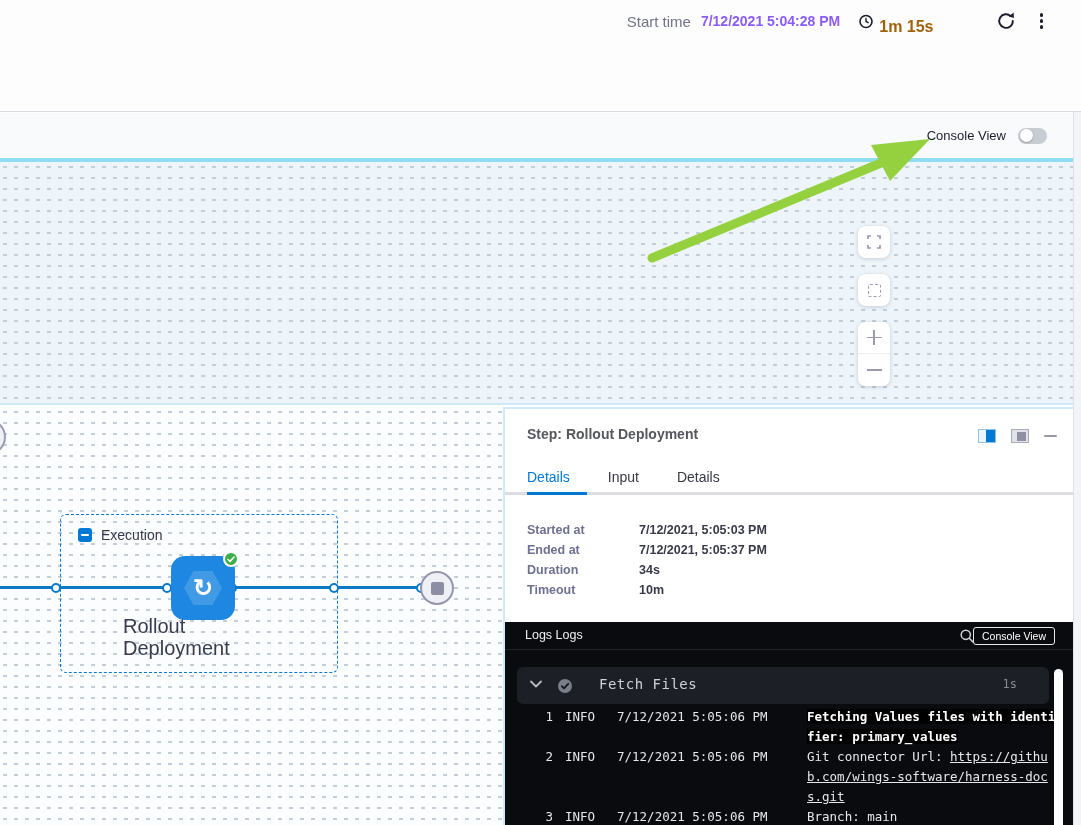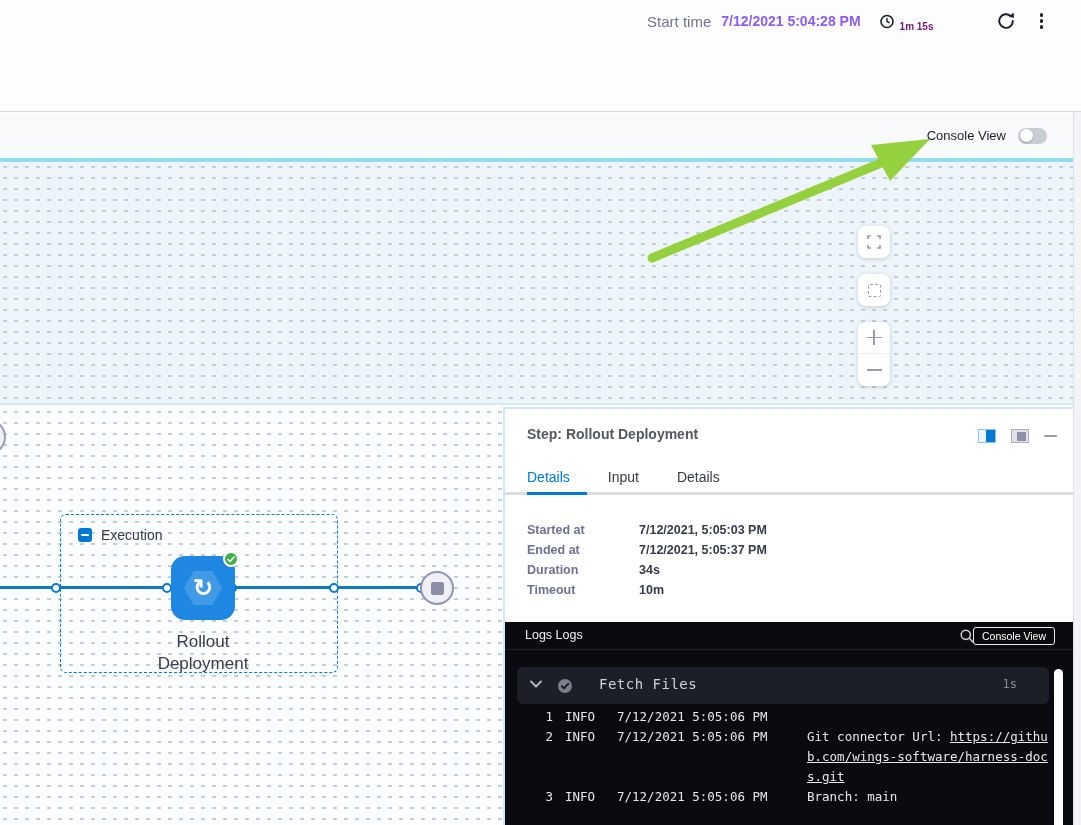--- a/index.html
+++ b/index.html
@@ -6,21 +6,21 @@
   html,body { background:#fff; }
   body { font-family:"Liberation Sans", sans-serif; }
   #root { position:relative; width:1081px; height:825px; overflow:hidden; background:#fff; }
 
   
   .header { position:absolute; left:0; top:0; width:1081px; height:112px; background:#fdfdfe; border-bottom:1px solid #d8d9df; }
   .hdr-right { position:absolute; right:36px; top:8px; height:26px; display:flex; align-items:center; }
   .start-label { font-size:15px; color:#71738c; margin-right:10px; }
   .start-value { font-size:14px; font-weight:600; color:#8b5cf6; margin-right:18px; }
   .clock-ic { width:16px; height:16px; margin-right:5px; }
-  .elapsed { font-size:10px; font-weight:600; color:#701a75;margin-top:11px; }
+  .elapsed { font-size:16px; font-weight:600; color:#a16207;margin-top:11px; }
   .refresh-btn { width:20px; height:20px; margin-left:62px; cursor:pointer; }
   .kebab { display:flex; flex-direction:column; gap:2.5px; margin-left:22px; padding:2px; cursor:pointer; }
   .kebab i { width:3.5px; height:3.5px; border-radius:50%; background:#1b1c2c; }
 
   
   .subbar { position:absolute; left:0; top:113px; width:1081px; height:45px; background:#f8fafb; }
   .subbar-right { position:absolute; right:34px; top:0; height:45px; display:flex; align-items:center; }
   .cv-label { font-size:13px; font-weight:500; color:#1b1c2c; margin-right:12px; }
   .toggle { position:relative; width:29px; height:16px; border-radius:8px; background:#c8cdd4; cursor:pointer; }
   .toggle .knob { position:absolute; left:1.5px; top:1.5px; width:13px; height:13px; border-radius:50%; background:#fff; box-shadow:0 1px 2px rgba(0,0,0,.25); }
@@ -52,21 +52,21 @@
   .port { position:absolute; top:176px; width:10px; height:10px; border-radius:50%; background:#fff; border:2px solid #0c79c6; }
   .exec-group { position:absolute; left:60px; top:107px; width:278px; height:159px; border:1px dashed #0b78cf; border-radius:6px; }
   .exec-hdr { position:absolute; left:17px; top:12px; display:flex; align-items:center; cursor:pointer; }
   .minusbox { width:14px; height:14px; border-radius:3px; background:#0278d5; position:relative; }
   .minusbox::after { content:""; position:absolute; left:3px; top:6px; width:8px; height:2px; background:#fff; border-radius:1px; }
   .exec-label { margin-left:9px; font-size:14px; color:#37384a; }
   .step-node { position:absolute; left:171px; top:149px; width:64px; height:64px; border-radius:14px; background:#1d87e2; cursor:pointer; }
   .hexa { position:absolute; left:13px; top:15px; width:38px; height:34px; background:rgba(255,255,255,.16); clip-path:polygon(25% 0,75% 0,100% 50%,75% 100%,25% 100%,0 50%); }
   .node-glyph { position:absolute; left:0; top:0; width:64px; height:64px; display:flex; align-items:center; justify-content:center; color:#fff; font-size:24px; font-weight:bold; line-height:1; }
   .badge { position:absolute; right:-4px; top:-5px; width:16px; height:16px; border-radius:50%; background:#3fae49; border:2px solid #fff; display:flex; align-items:center; justify-content:center; }
-  .node-label { position:absolute; left:123px; top:224px; width:160px; text-align:center; font-size:17px; line-height:22px; color:#3a3b4d; }
+  .node-label { position:absolute; left:123px; top:208px; width:160px; font-size:20px; line-height:22px; color:#3a3b4d; }
   .end-node { position:absolute; left:420px; top:164px; width:34px; height:34px; border-radius:50%; background:#eef0f6; border:2px solid #9596ad; display:flex; align-items:center; justify-content:center; cursor:pointer; }
   .end-node i { width:13px; height:13px; border-radius:2px; background:#8d8ea4; }
 
   
   .panel { position:absolute; left:503px; top:407px; width:570px; height:418px; background:#fff; border-top:2px solid #cfe9f6; border-left:2px solid #cfe9f6; }
   .p-title { position:absolute; left:22px; top:17px; font-size:14px; font-weight:600; color:#56575f; }
   .p-icons { position:absolute; right:16px; top:20px; display:flex; align-items:center; gap:15px; }
   .split1 { width:18px; height:14px; border:1px solid #8fc3ea; background:#eaf4fc; display:flex; cursor:pointer; }
   .split1 i { margin-left:auto; width:9px; height:100%; background:#0278d5; }
   .split2 { width:18px; height:14px; border:1px solid #aaabb8; background:#e2e3ea; position:relative; cursor:pointer; }
@@ -264,20 +264,21 @@
         </svg>
         <span class="sec-name">Fetch Files</span>
         <span class="sec-dur">1s</span>
       </div>
 
       <div class="log-lines mono">
         <div class="lr">
           <span class="num">1</span>
           <span class="lvl">INFO</span>
           <span class="time">7/12/2021 5:05:06 PM</span>
+          <span class="msg"><span class="hl">Fetching Values files with identifier: primary_values</span></span>
         </div>
         <div class="lr">
           <span class="num">2</span>
           <span class="lvl">INFO</span>
           <span class="time">7/12/2021 5:05:06 PM</span>
           <span class="msg"><span>Git connector Url: </span><a class="loglink">https://github.com/wings-software/harness-docs.git</a></span>
         </div>
         <div class="lr">
           <span class="num">3</span>
           <span class="lvl">INFO</span>

